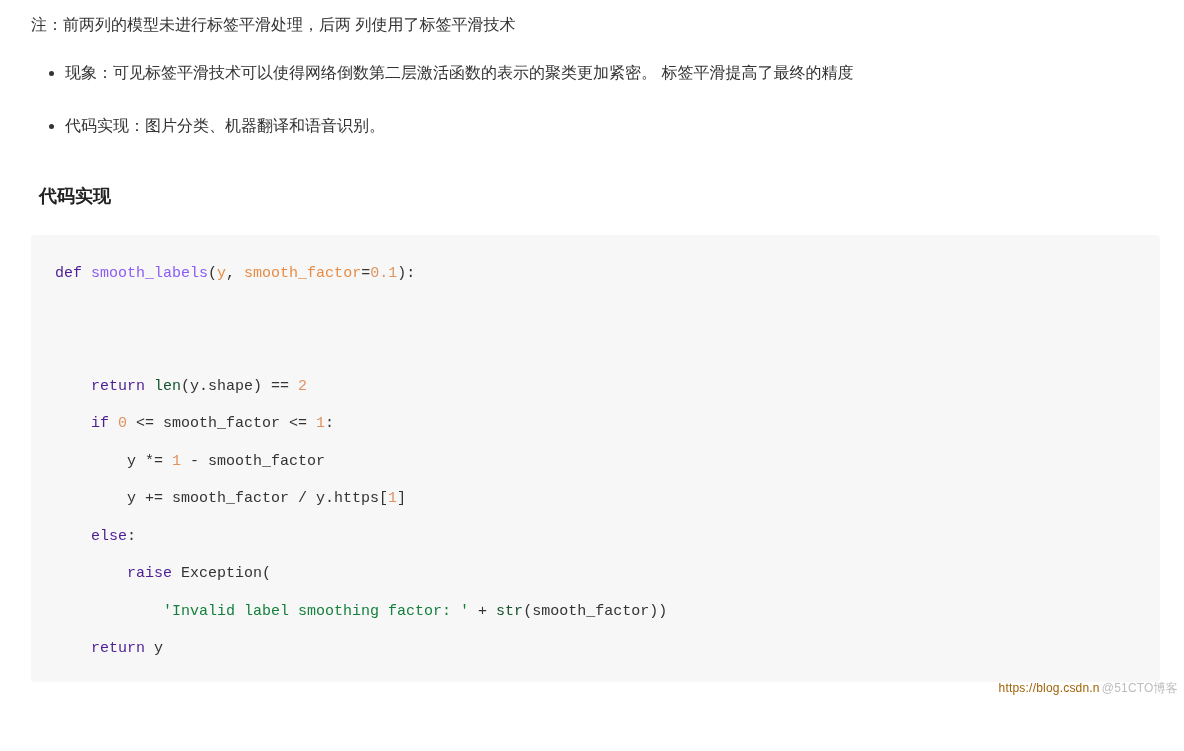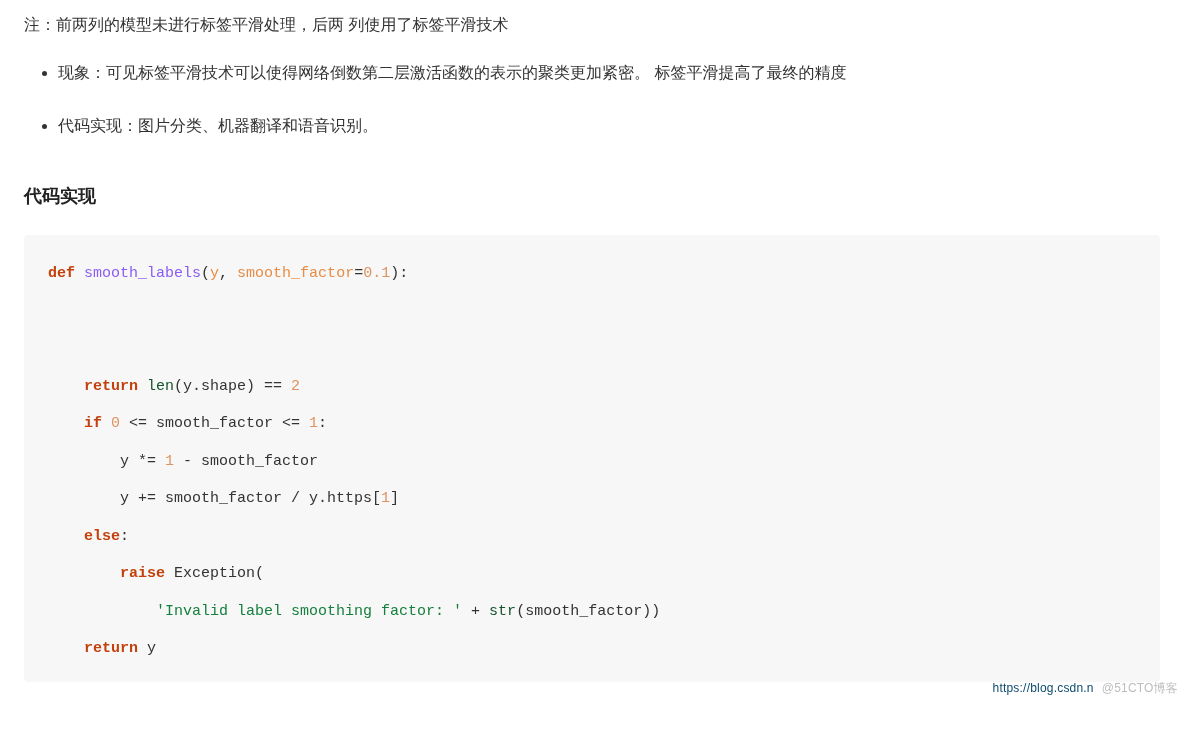--- a/index.html
+++ b/index.html
@@ -7,21 +7,21 @@
     padding: 0;
     width: 1184px;
     font-family: -apple-system, BlinkMacSystemFont, "PingFang SC", "Microsoft YaHei", "Helvetica Neue", Arial, sans-serif;
     color: #333;
     background: #fff;
     font-size: 16px;
     line-height: 1.9;
   }
 
   .page {
-    padding: 10px 24px 20px 24px;
+    padding: 10px 24px 20px 31px;
     position: relative;
   }
 
   .note {
     margin: 0 0 18px 0;
     font-size: 16px;
   }
 
   ul.bullets {
     list-style: disc;
@@ -30,57 +30,57 @@
   }
   ul.bullets li {
     margin-bottom: 22px;
     font-size: 16px;
     line-height: 1.9;
   }
 
   h3.section-heading {
     font-size: 18px;
     font-weight: 700;
-    margin: 0 0 22px 0;
+    margin: 0 0 22px 8px;
     color: #222;
   }
 
   .code-block {
     background: #f7f7f7;
     border-radius: 4px;
     padding: 20px 24px 14px 24px;
     font-family: "SFMono-Regular", Consolas, "Liberation Mono", Menlo, Courier, monospace;
     font-size: 15px;
     line-height: 2.5;
     white-space: pre;
     overflow-x: auto;
     color: #333;
   }
 
-  .tok-kw    { color: #c2410c; font-weight: bold; }
+  .tok-kw    { color: #4c1d95; }
   .tok-fn    { color: #8b5cf6; }
   .tok-param { color: #e78c45; }
   .tok-num   { color: #de935f; text-align: center; }
   .tok-op    { color: #333; }
   .tok-builtin { color: #14532d; }
   .tok-str   { color: #15803d; }
   .tok-paren { color: #333; }
 
   .watermark {
     position: absolute;
     right: 6px;
     bottom: 2px;
     font-size: 12px;
     color: #bdbdbd;
     letter-spacing: 0.2px;
     pointer-events: none;
   }
   .watermark .faint {
-    color: #0c4a6e;
-    margin-right: 8px;
+    color: #a16207;
+    margin-right: 2px;
   }
 </style>
 </head>
 <body>
 
 <div class="page">
 
   <p class="note">注：前两列的模型未进行标签平滑处理，后两 列使用了标签平滑技术</p>
 
   <ul class="bullets">

